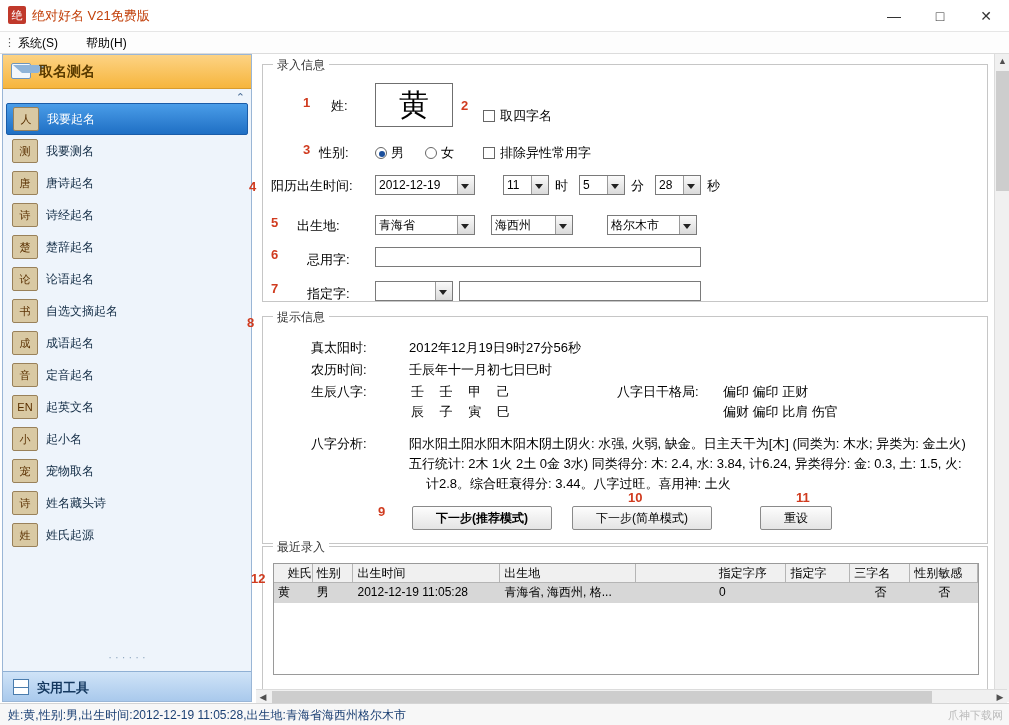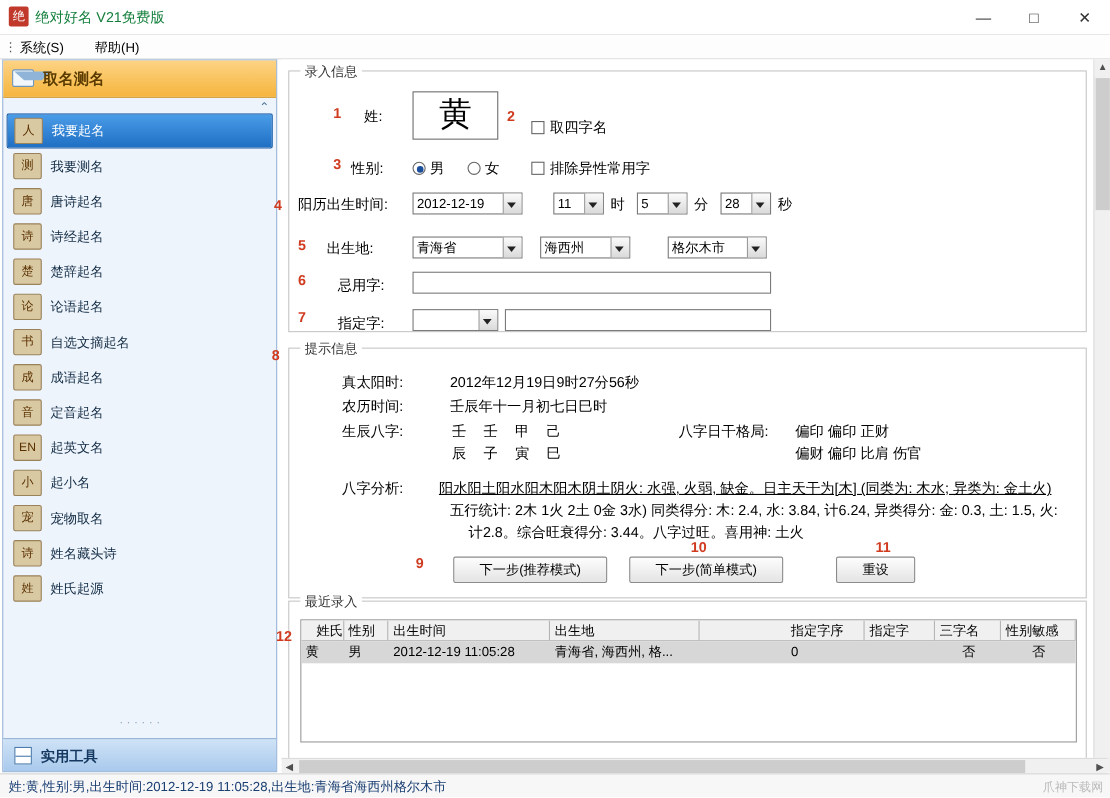--- a/index.html
+++ b/index.html
@@ -24,21 +24,21 @@
     border-bottom: 1px solid #e6e6e6;
   }
   .title-icon {
     position: absolute; left: 8px; top: 6px; width: 18px; height: 18px;
     background: #c0392b;
     border-radius: 2px;
     color: #fff; font-size: 11px; line-height: 18px; text-align: center;
   }
   .title-text {
     position: absolute; left: 32px; top: 7px;
-    font-size: 13px; color: #15803d;
+    font-size: 13px; color: #c2410c;
   }
   .win-btn {
     position: absolute; top: 0; width: 46px; height: 32px;
     text-align: center; line-height: 32px;
     font-size: 14px; color: #333; cursor: default;
   }
   .btn-min { right: 92px; }
   .btn-max { right: 46px; }
   .btn-close { right: 0; }
 
@@ -459,27 +459,27 @@
 
       <div class="hint-lbl" style="left:48px; top:66px;text-align:center;">生辰八字:</div>
       <div class="mono-col" style="left:148px; top:66px;">壬 壬 甲 己</div>
       <div class="mono-col" style="left:148px; top:86px;">辰 子 寅 巳</div>
 
       <div class="hint-lbl" style="left:354px; top:66px;">八字日干格局:</div>
       <div class="hint-val" style="left:460px; top:66px;">偏印  偏印          正财</div>
       <div class="hint-val" style="left:460px; top:86px;">偏财  偏印  比肩  伤官</div>
 
       <div class="hint-lbl" style="left:48px; top:118px;">八字分析:</div>
-      <div class="hint-val" style="left:136px; top:118px; white-space:nowrap;text-decoration:underline;">阳水阳土阳水阳木阳木阴土阴火:  水强, 火弱, 缺金。日主天干为[木]  (同类为: 木水; 异类为: 金土火)</div>
+      <div class="hint-val" style="left:146px; top:118px; white-space:nowrap;">阳水阳土阳水阳木阳木阴土阴火:  水强, 火弱, 缺金。日主天干为[木]  (同类为: 木水; 异类为: 金土火)</div>
       <div class="hint-val" style="left:146px; top:138px; white-space:nowrap;">五行统计: 2木 1火 2土 0金 3水)  同类得分: 木: 2.4, 水: 3.84, 计6.24, 异类得分: 金: 0.3, 土: 1.5, 火:</div>
       <div class="hint-val" style="left:163px; top:158px; white-space:nowrap;">计2.8。综合旺衰得分: 3.44。八字过旺。喜用神: 土火</div>
     </div>
 
     <div class="num" style="position:absolute; left:122px; top:450px;">9</div>
-    <div class="btn" style="left:156px; top:452px; width:140px;">下一步(推荐模式)</div>
+    <div class="btn" style="left:156px; top:452px; width:140px;font-weight:bold;">下一步(推荐模式)</div>
 
     <div class="num" style="position:absolute; left:372px; top:436px;">10</div>
     <div class="btn" style="left:316px; top:452px; width:140px;">下一步(简单模式)</div>
 
     <div class="num" style="position:absolute; left:540px; top:436px;">11</div>
     <div class="btn" style="left:504px; top:452px; width:72px;">重设</div>
 
     <div class="group g-recent">
       <div class="group-title">最近录入</div>
       <div class="num" style="left:-12px; top:24px;">12</div>

